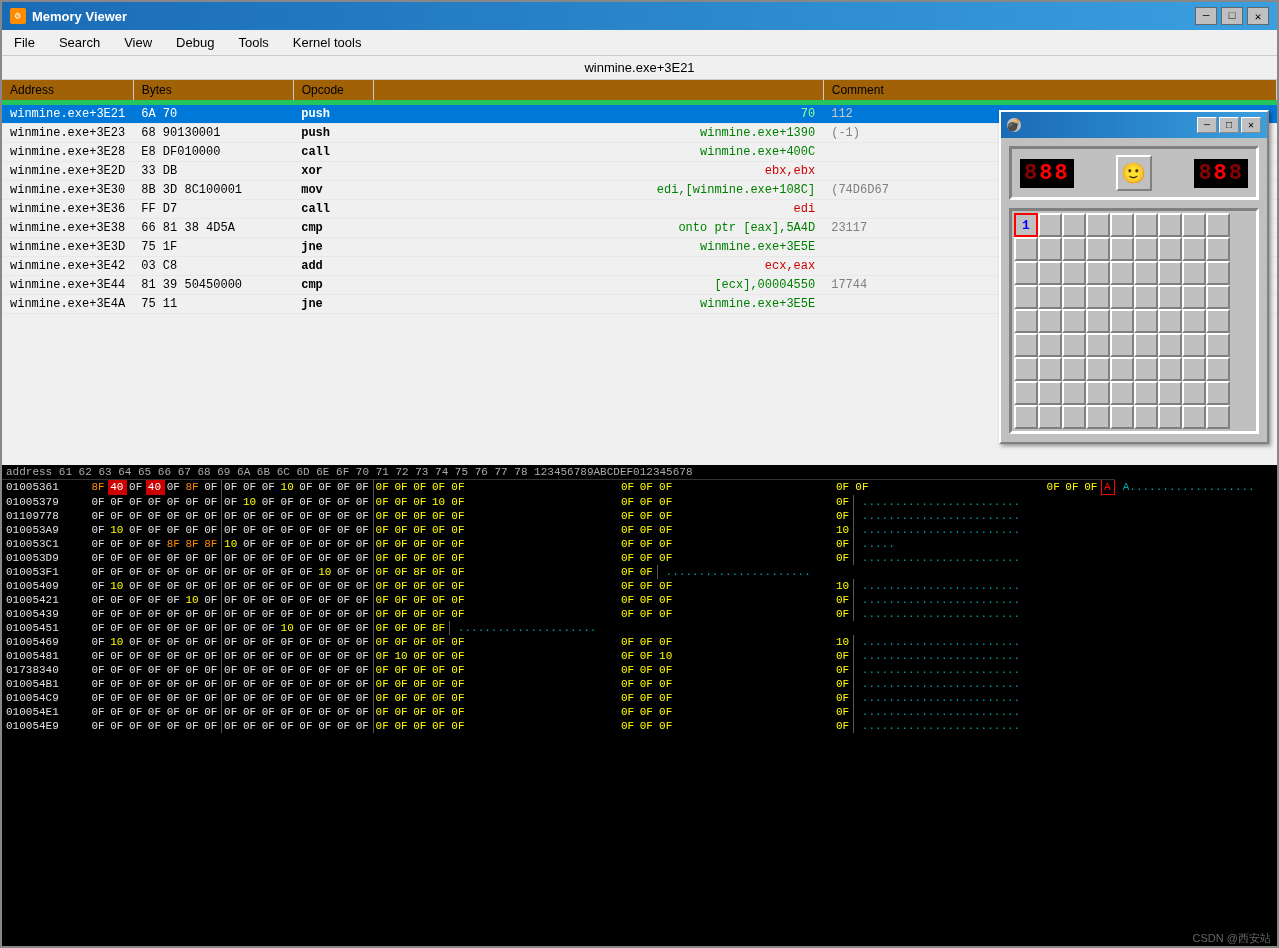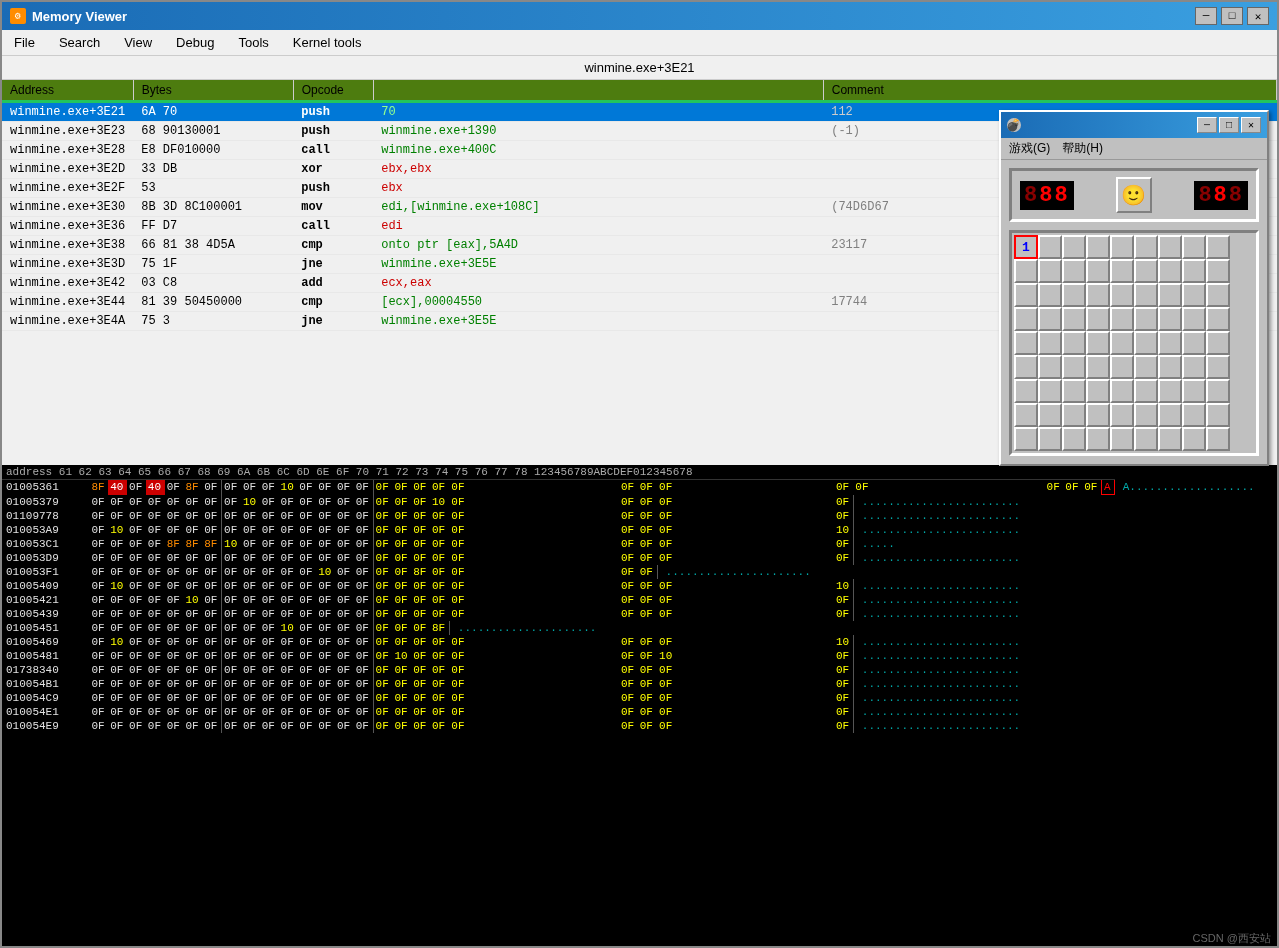--- a/index.html
+++ b/index.html
@@ -102,22 +102,22 @@
       overflow: hidden;
       position: relative;
     }
 
     .disasm-table {
       width: 100%;
       border-collapse: collapse;
     }
 
     .disasm-header {
-      background: #4d7c0f;
-      border-bottom: 3px solid #22c55e;
+      background: #a16207;
+      border-bottom: 5px solid #22c55e;
     }
     .disasm-header th {
       text-align: left;
       padding: 3px 8px;
       font-family: Arial, sans-serif;
       font-size: 12px;
       font-weight: normal;
       border-right: 1px solid #ccc;
     }
 
@@ -333,21 +333,21 @@
       bottom: 2px;
       right: 8px;
       font-family: Arial, sans-serif;
       font-size: 11px;
       color: #666;
     }
 
     .col-address { width: 130px; }
     .col-bytes { width: 160px; }
     .col-opcode { width: 80px; }
-    .col-operand { width: 450px; }
+    .col-operand { width: 450px; text-align: right; }
     .col-comment { }
   </style>
 </head>
 <body>
 
 <div class="main-window">
 
   <div class="title-bar">
     <div class="title-bar-left">
       <div class="title-icon">⚙</div>
@@ -404,27 +404,20 @@
       <td class="col-bytes" style="">E8 DF010000</td>
       <td class="col-opcode"><span class="opcode" style="">call</span></td>
       <td class="col-operand" style=""><span class="operand-green">winmine.exe+400C</span></td>
       <td class="col-comment" style=""><span class="comment"></span></td>
     </tr>
           <tr class="disasm-row">
       <td class="col-address" style="">winmine.exe+3E2D</td>
       <td class="col-bytes" style="">33 DB</td>
       <td class="col-opcode"><span class="opcode" style="">xor</span></td>
       <td class="col-operand" style=""><span class="operand-red">ebx,ebx</span></td>
-      <td class="col-comment" style=""><span class="comment"></span></td>
-    </tr>
-          <tr class="disasm-row">
-      <td class="col-address" style="">winmine.exe+3E2F</td>
-      <td class="col-bytes" style="">53</td>
-      <td class="col-opcode"><span class="opcode" style="">push</span></td>
-      <td class="col-operand" style=""><span class="operand-red">ebx</span></td>
       <td class="col-comment" style=""><span class="comment"></span></td>
     </tr>
           <tr class="disasm-row">
       <td class="col-address" style="">winmine.exe+3E30</td>
       <td class="col-bytes" style="">8B 3D 8C100001</td>
       <td class="col-opcode"><span class="opcode" style="">mov</span></td>
       <td class="col-operand" style=""><span class="operand-green">edi,[winmine.exe+108C]</span></td>
       <td class="col-comment" style=""><span class="comment">(74D6D67</span></td>
     </tr>
           <tr class="disasm-row">
@@ -457,21 +450,21 @@
     </tr>
           <tr class="disasm-row">
       <td class="col-address" style="">winmine.exe+3E44</td>
       <td class="col-bytes" style="">81 39 50450000</td>
       <td class="col-opcode"><span class="opcode" style="">cmp</span></td>
       <td class="col-operand" style=""><span class="operand-green">[ecx],00004550</span></td>
       <td class="col-comment" style=""><span class="comment">17744</span></td>
     </tr>
           <tr class="disasm-row">
       <td class="col-address" style="">winmine.exe+3E4A</td>
-      <td class="col-bytes" style="">75 3</td>
+      <td class="col-bytes" style="">75 11</td>
       <td class="col-opcode"><span class="opcode" style="">jne</span></td>
       <td class="col-operand" style=""><span class="operand-green">winmine.exe+3E5E</span></td>
       <td class="col-comment" style=""><span class="comment"></span></td>
     </tr>
         </tbody>
     </table>
 
   </div>
 
   <div class="hexdump-container">
@@ -992,24 +985,20 @@
 <div class="minesweeper-window">
   <div class="ms-title-bar">
     <div class="ms-title-left">
       <div class="ms-title-icon">💣</div>
     </div>
     <div class="ms-title-buttons">
       <div class="ms-btn">─</div>
       <div class="ms-btn">□</div>
       <div class="ms-btn">✕</div>
     </div>
-  </div>
-  <div class="ms-menu-bar">
-    <span class="ms-menu-item">游戏(G)</span>
-    <span class="ms-menu-item">帮助(H)</span>
   </div>
   <div class="ms-game-area">
     <div class="ms-header">
       <div class="ms-counter">
         <span style="color:#880000;">8</span><span style="color:#ff0000;">88</span>
       </div>
       <div class="ms-smiley">🙂</div>
       <div class="ms-counter">
         <span style="color:#880000;">8</span><span style="color:#ff0000;">8</span><span style="color:#880000;">8</span>
       </div>

